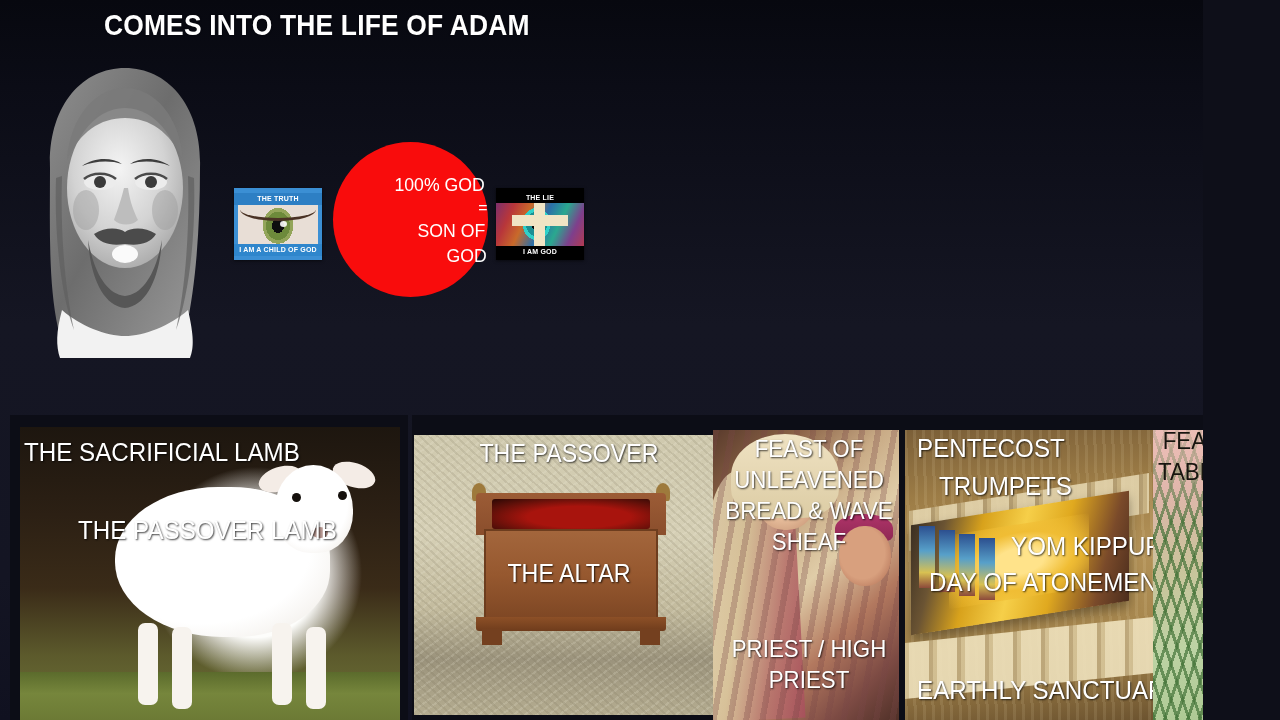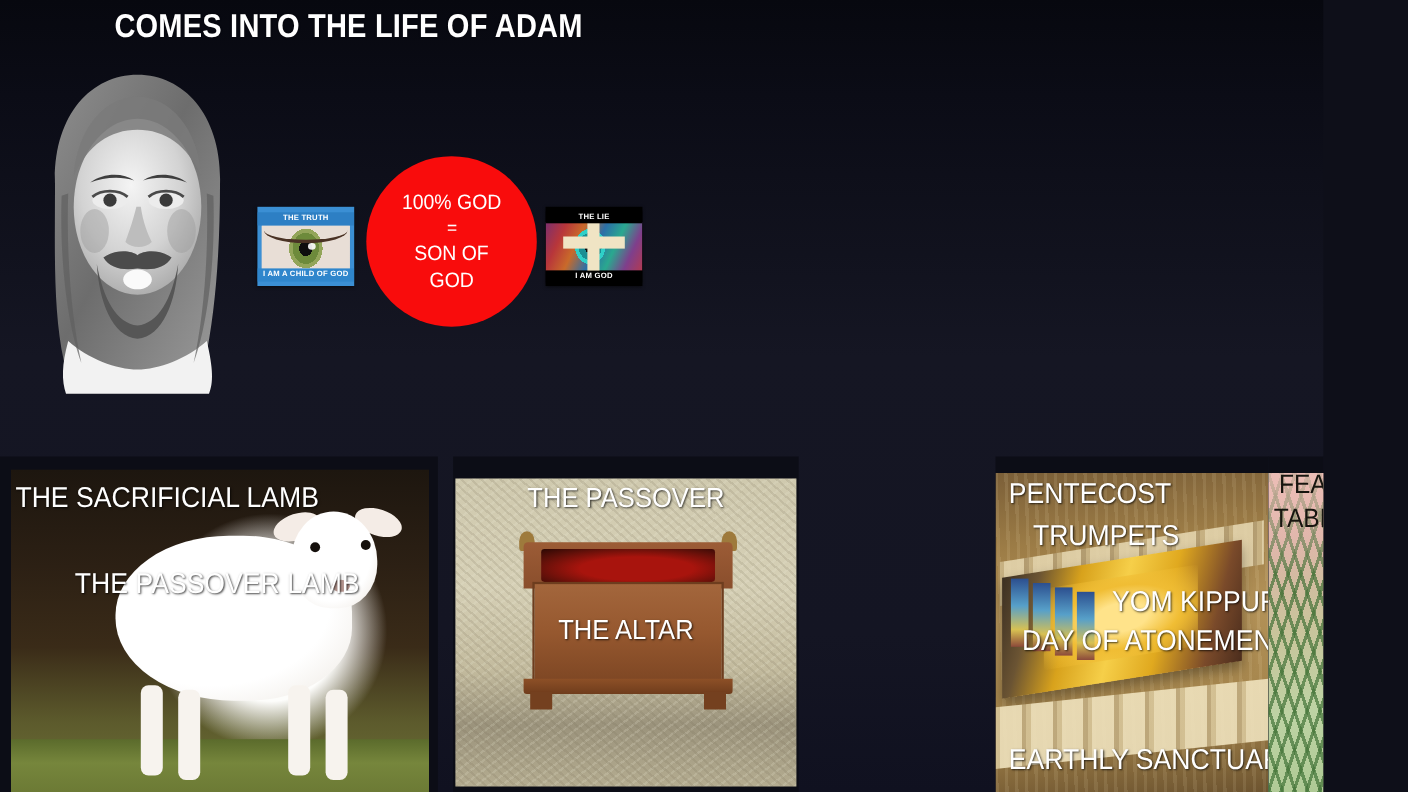--- a/index.html
+++ b/index.html
@@ -39,21 +39,21 @@
     color:#ffffff; font-weight:400;
     font-family:"Liberation Sans Narrow","Liberation Sans",sans-serif;
     transform:scaleX(0.93); letter-spacing:.3px;
   }
   #human-label{ top:48px; font-size:25px; }
   #son-label{ top:258px; font-size:25px; line-height:38px; }
   
   #red-circle{
     position:absolute; left:333px; top:142px; width:155px; height:155px;
     background:#f90c0c; border-radius:50%;
-    display:flex; flex-direction:column; align-items:center; justify-content:center;
+    display:flex; flex-direction:column; align-items:flex-end; justify-content:center;
   }
   #red-circle .rc-line{
     color:#ffffff; font-size:19px; line-height:25px; text-align:center;
     font-family:"Liberation Sans Narrow","Liberation Sans",sans-serif;
     transform:scaleX(0.93);
   }
   #red-circle .rc-eq{ font-size:17px; line-height:21px; }
   
   .flank-card{
     position:absolute; width:88px; height:72px;
@@ -112,21 +112,21 @@
   .ptext{
     position:absolute; color:#ffffff; white-space:nowrap;
     font-family:"Liberation Sans Narrow","Liberation Sans",sans-serif;
     transform:scaleX(0.93); transform-origin:left center;
     text-shadow:1px 1px 2px rgba(0,0,0,.75);
   }
   .ptext.center{ transform:translateX(-50%) scaleX(0.93); transform-origin:center center; }
   .ptext.dark{ color:#17150f; text-shadow:none; font-weight:400; }
 
   
-  #p1{ left:0; width:398px; background:#0c0d16; }
+  #p1{ left:10px; width:398px; background:#0c0d16; }
   #p1 .frame{ left:10px; top:12px; width:380px; height:293px;
     background:
       radial-gradient(ellipse 40% 52% at 62% 50%, #fdfdfb 0 42%, rgba(253,253,251,0) 70%),
       linear-gradient(180deg,#1d160f 0%,#2c2014 30%,#3a2b18 55%,#5c5a2c 78%,#6f7338 100%);
   }
   #p1 .lamb-body{
     position:absolute; left:95px; top:60px; width:215px; height:150px;
     background:radial-gradient(ellipse at 40% 40%, #ffffff 0 60%, #ece7e0 100%);
     border-radius:48% 46% 44% 50%;
   }
@@ -373,20 +373,32 @@
           <div class="altar-body"></div>
           <div class="altar-base"></div>
           <div class="foot f1"></div>
           <div class="foot f2"></div>
         </div>
       </div>
       <div class="ptext center" id="t2a">THE PASSOVER</div>
       <div class="ptext center" id="t2b">THE ALTAR</div>
     </div>
 
+    <div class="panel" id="p3">
+      <div class="frame">
+        <div class="robe-l"></div>
+        <div class="robe-stripes"></div>
+        <div class="head-a"></div>
+        <div class="hood-a"></div>
+        <div class="turban-b"></div>
+        <div class="head-b"></div>
+      </div>
+      <div class="ptext center" id="t3a">FEAST OF UNLEAVENED BREAD &amp; WAVE SHEAF</div>
+      <div class="ptext center" id="t3b">PRIEST / HIGH PRIEST</div>
+    </div>
 
     <div class="panel" id="p4">
       <div class="frame">
         <div class="sand"></div>
         <div class="fence2"></div>
         <div class="tent">
           <div class="tent-glow"></div>
         </div>
         <div class="curtain c1"></div>
         <div class="curtain c2"></div>

